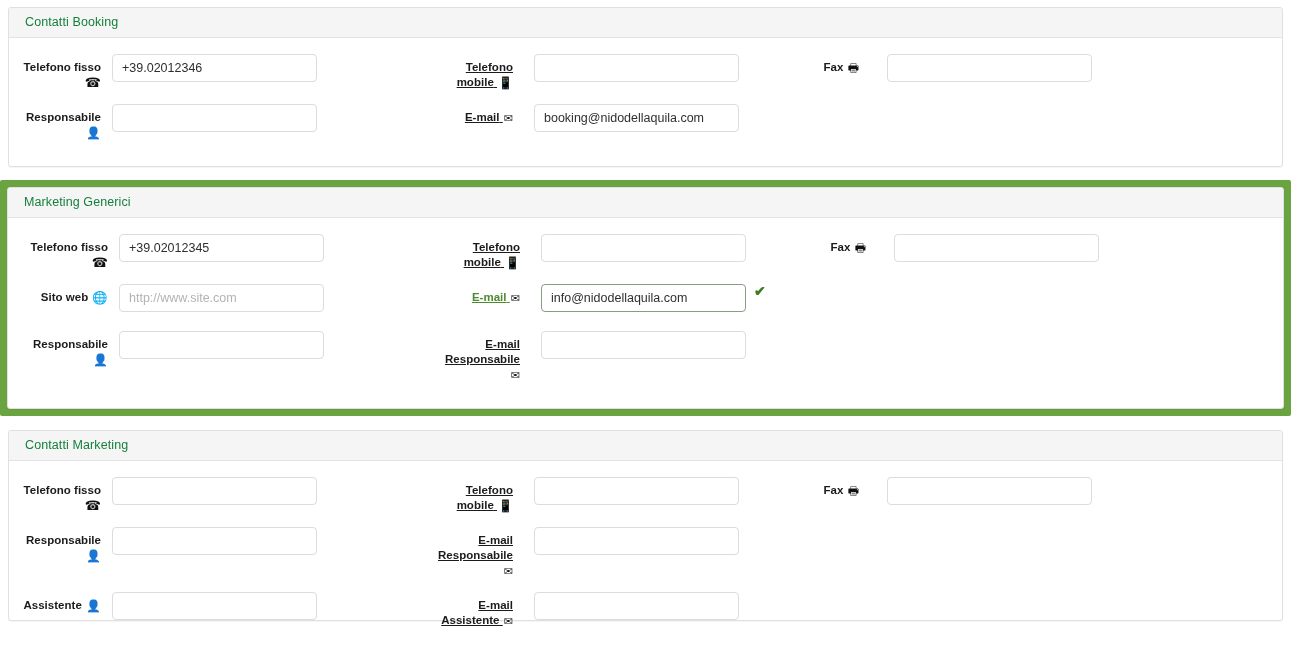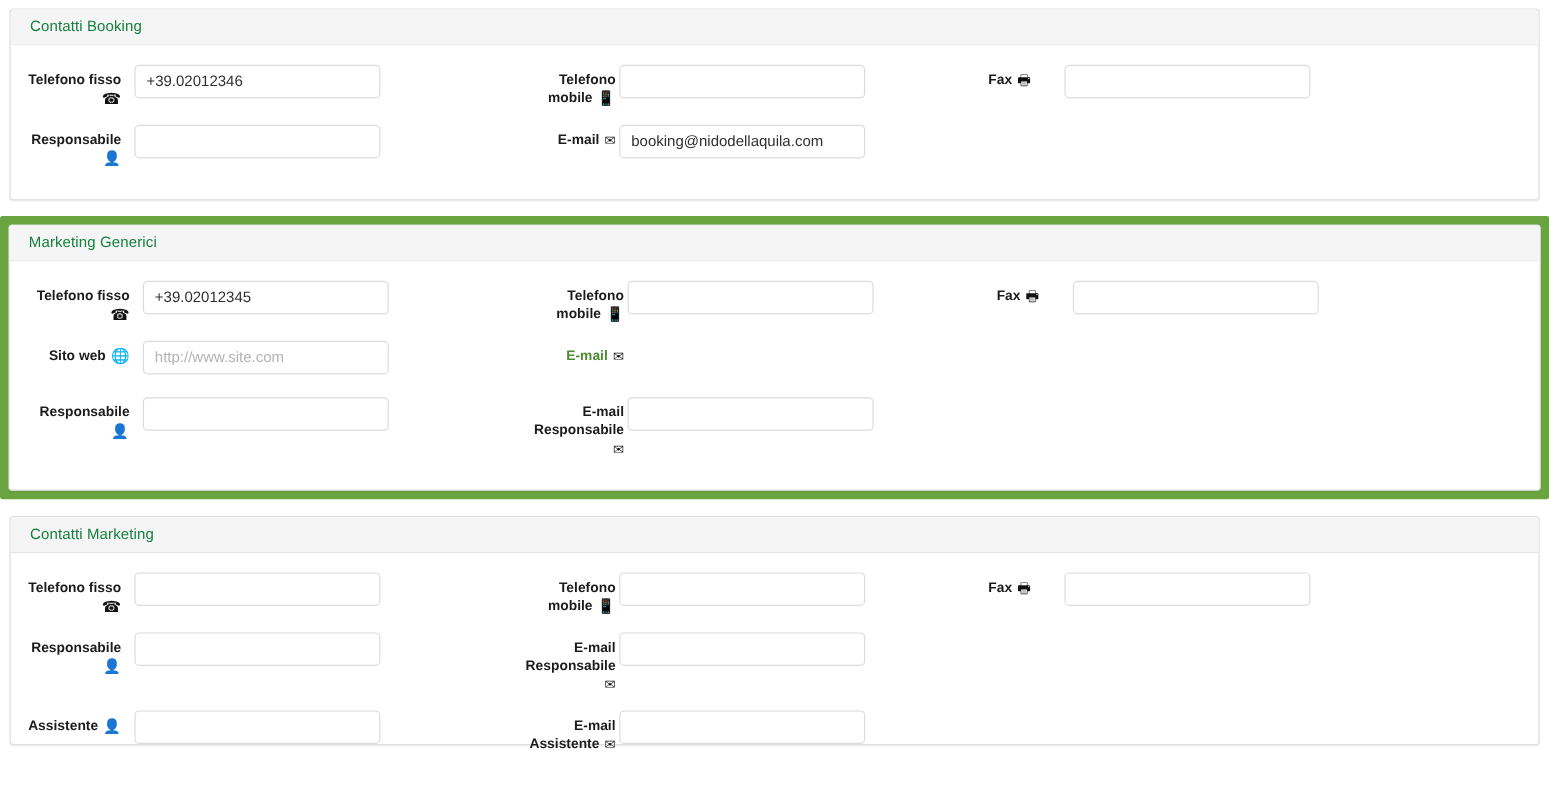--- a/index.html
+++ b/index.html
@@ -118,21 +118,21 @@
   }
   .check {
     margin-left: 8px;
     color: #3c7d20;
     font-size: 14px;
     line-height: 1;
     font-weight: bold;
   }
 
   .col1-label { width: 92px; margin-right: 11px; }
-  .col2-label { width: 108px; margin-right: 3px; }
+  .col2-label { width: 108px; margin-right: 21px; text-decoration: underline; }
   .col3-label { width: 58px; margin-right: 28px; text-align: right; }
 </style>
 </head>
 <body>
 
 <div class="page">
 
   <div class="panel" style="left:8px; top:7px; width:1275px; height:160px;">
     <div class="panel-heading">
       <span class="panel-title">Contatti Booking</span>
@@ -239,20 +239,24 @@
           <div class="fg-control">
             <input class="txt" type="text" placeholder="http://www.site.com" style="">
           </div>
         </div>
 
         <div class="fg" style="left:404px; top:66px;">
           <div class="fg-label col2-label green">
             <span>E-mail</span>
             <span class="ico mail">✉</span>
           </div>
+          <div class="fg-control">
+            <input class="txt valid" type="text" value="info@nidodellaquila.com" style="">
+            <span class="check">✔</span>
+          </div>
         </div>
 
         <div class="fg" style="left:8px; top:113px;">
           <div class="fg-label col1-label">
             <span>Responsabile</span><br>
             <span class="ico user">👤</span>
           </div>
           <div class="fg-control">
             <input class="txt" type="text" value="" style="">
           </div>

